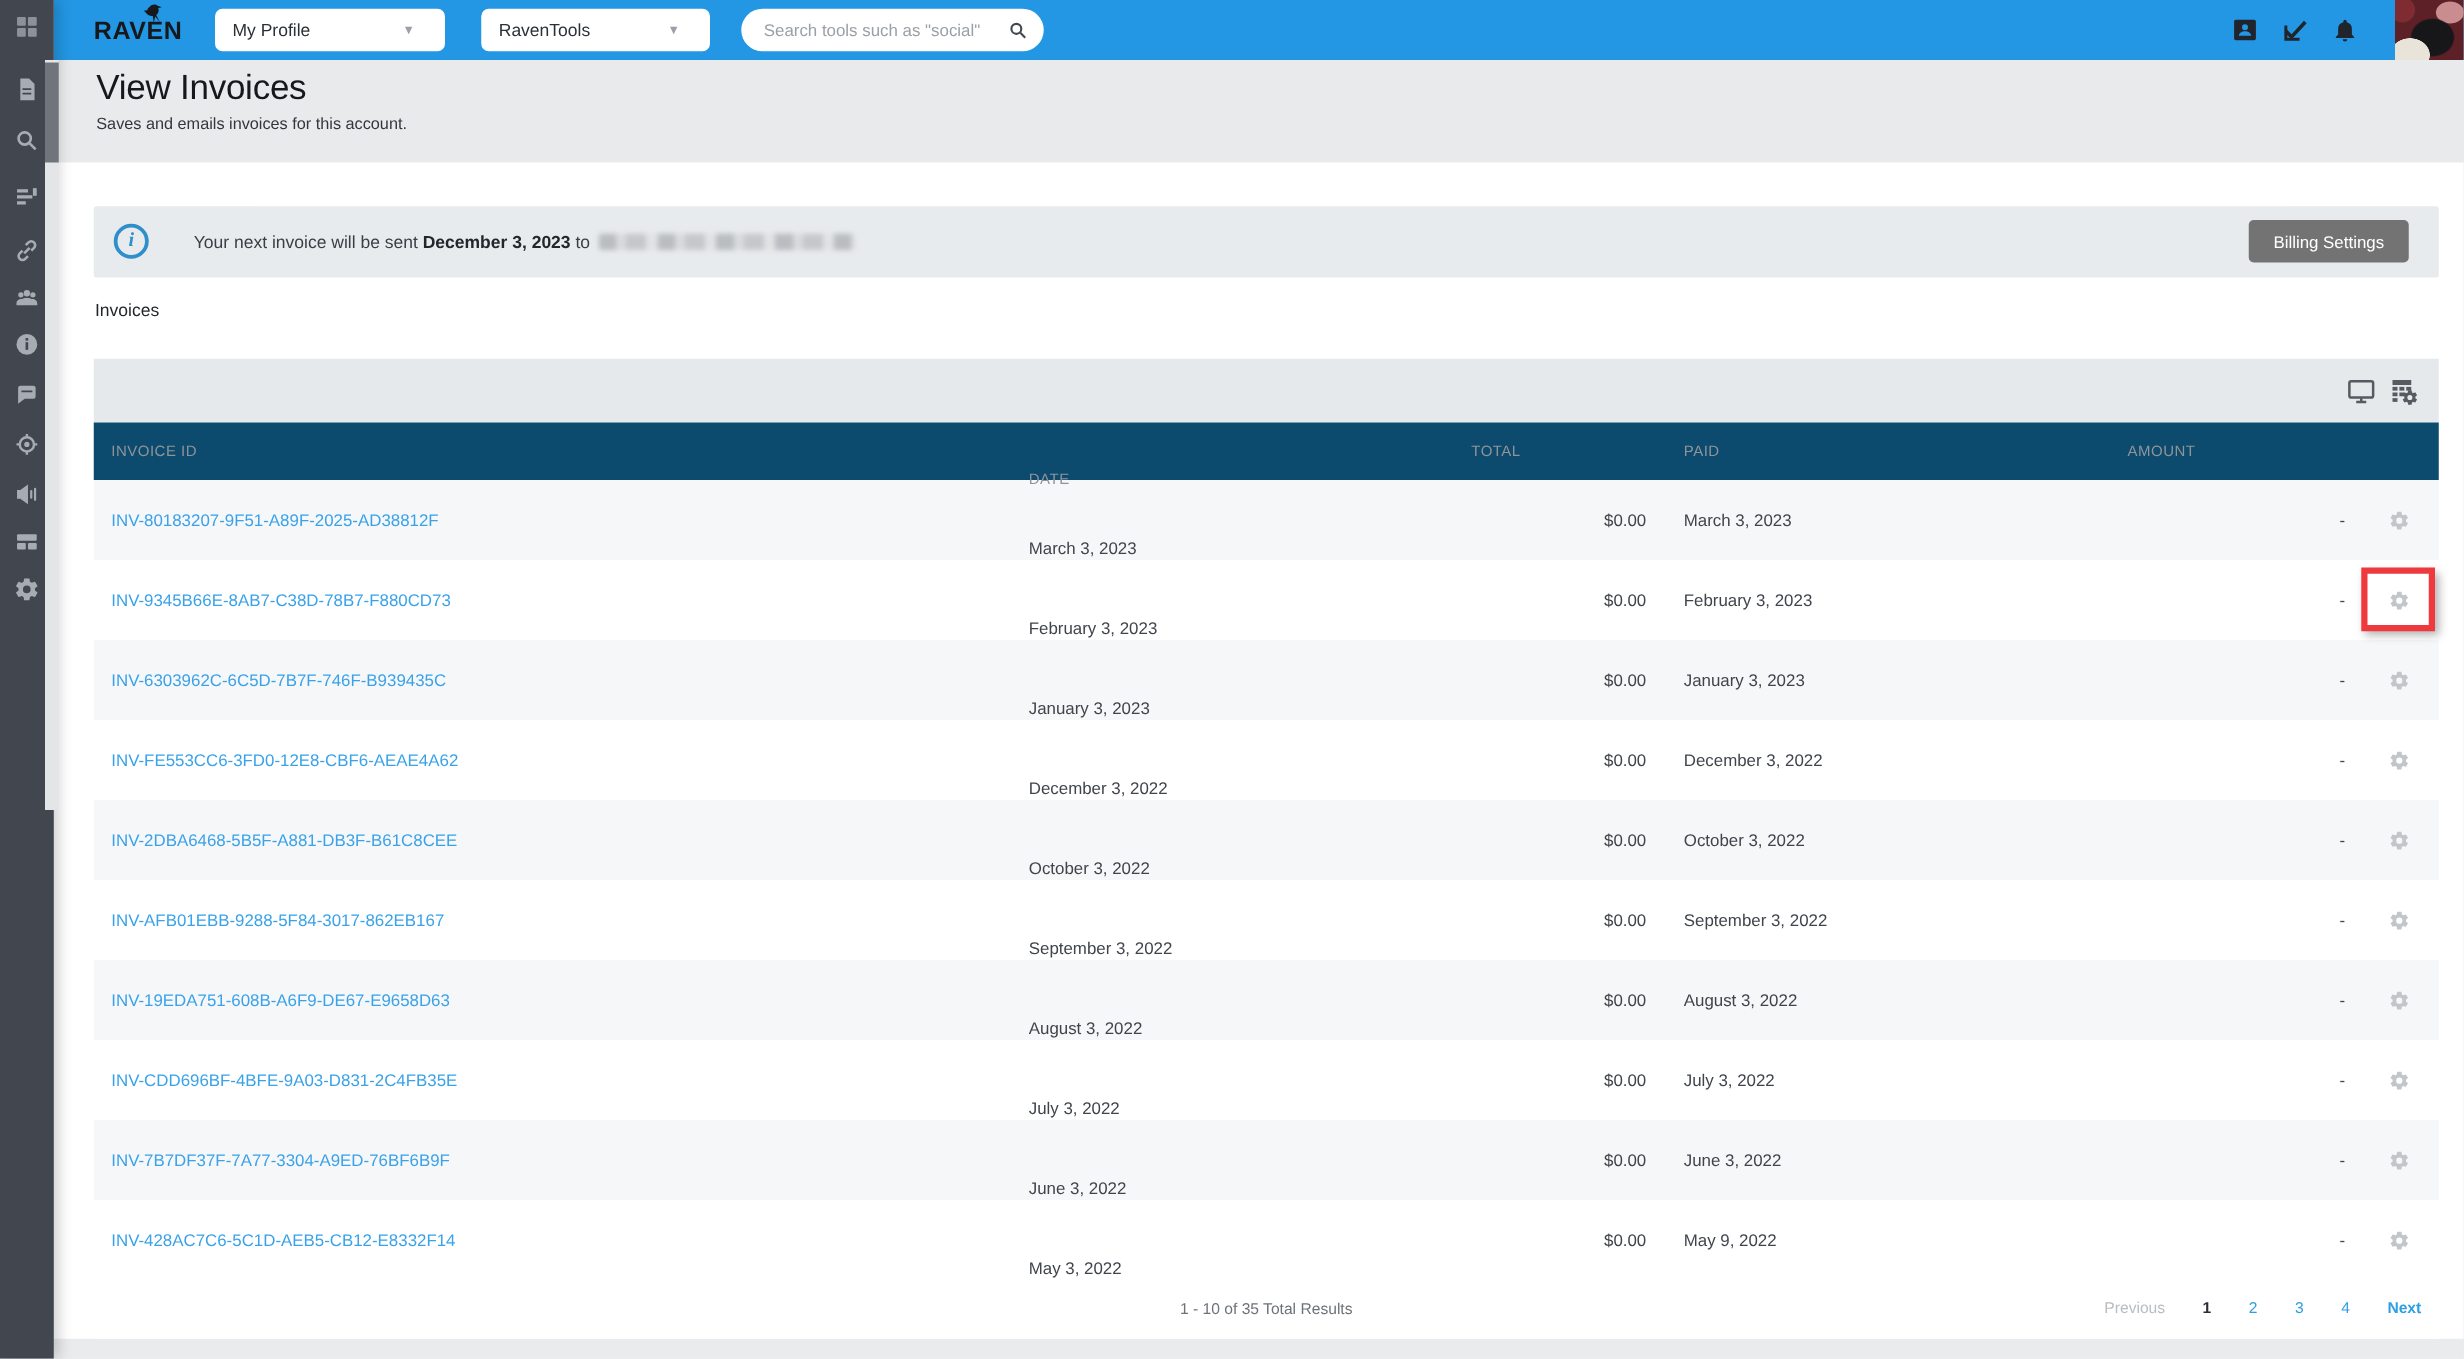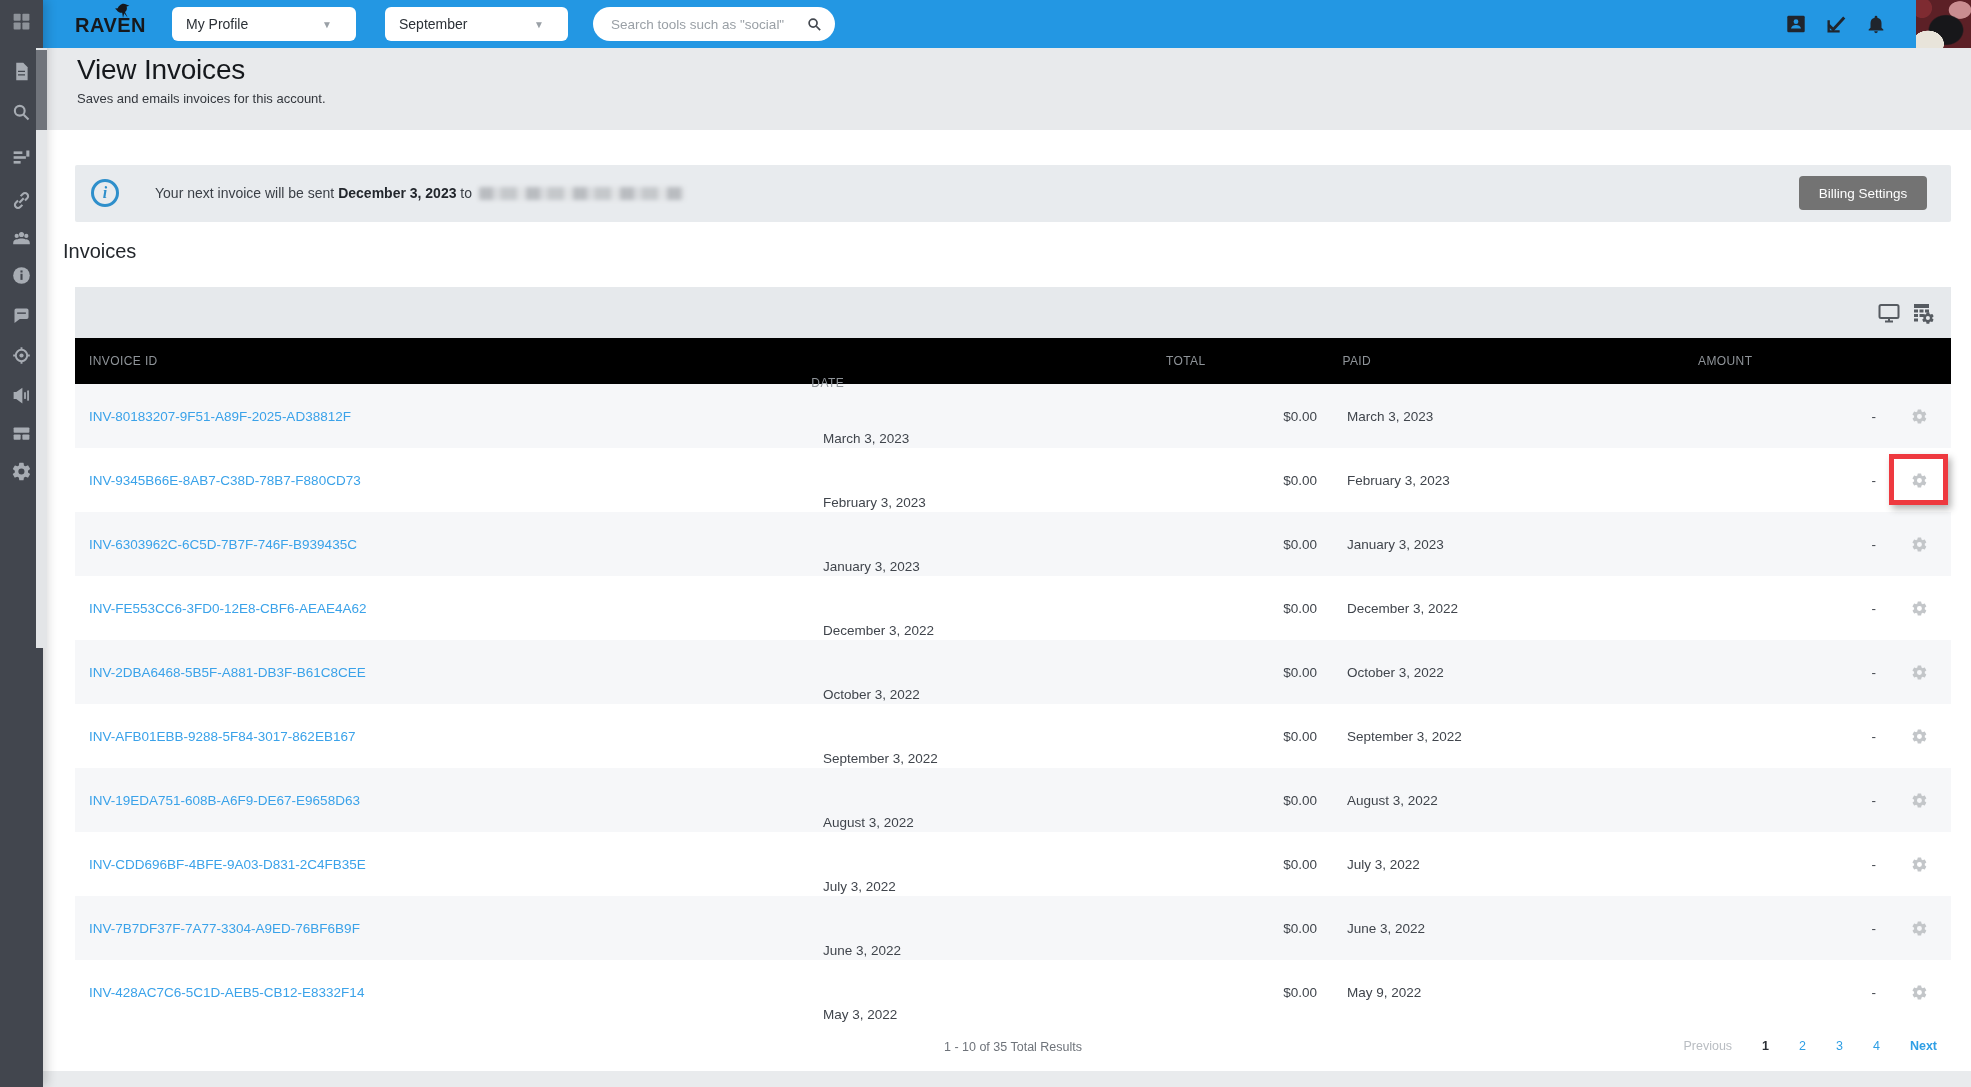--- a/index.html
+++ b/index.html
@@ -52,30 +52,30 @@
     color:#2e8fcb;font-family:"Liberation Serif",serif;font-weight:700;font-style:italic;font-size:16px;
     display:flex;align-items:center;justify-content:center;line-height:1;}
   .banner-text{position:absolute;left:64px;top:20px;font-size:14px;color:#3a3f46;white-space:nowrap;margin-left:16px;}
   .banner-text b{color:#23272d;}
   .blur-email{display:inline-block;width:205px;height:13px;vertical-align:-2px;margin-left:7px;border-radius:2px;
     background:repeating-linear-gradient(90deg,#b9bcc0 0 14px,#d8dadd 14px 22px,#c5c8cb 22px 38px,#e0e2e4 38px 47px);
     filter:blur(2px);}
   .billing-btn{position:absolute;right:24px;top:11px;width:128px;height:34px;background:#737373;color:#fff;
     border:none;border-radius:4px;font-size:13.5px;font-family:"Liberation Sans",sans-serif;cursor:pointer;}
 
-  .invoices-heading{position:absolute;left:63px;top:240px;font-size:20px;color:#23272c;z-index:5;}
+  .invoices-heading{position:absolute;left:76px;top:240px;font-size:14px;color:#23272c;z-index:5;}
 
   
   .card{position:absolute;left:75px;top:287px;width:1876px;height:784px;z-index:5;}
   .card-toolbar{height:51px;background:#e6e9ec;display:flex;align-items:center;justify-content:flex-end;
     padding-right:16px;gap:10px;}
   .ct-icon{width:24px;height:24px;color:#565b61;cursor:pointer;}
   .ct-icon svg{width:24px;height:24px;display:block;}
-  .thead{height:46px;background:#000000;display:flex;align-items:center;
-    font-size:12px;color:#8f9499;letter-spacing:.4px;gap:12px;}
+  .thead{height:46px;background:#0c4a6e;display:flex;align-items:center;
+    font-size:12px;color:#8f9499;letter-spacing:.4px;}
   .row{height:64px;display:flex;align-items:center;font-size:13.5px;color:#40454c;background:#fff;}
   .row:nth-child(odd){background:#f6f7f9;}
   .c-id{width:748px;padding-left:14px;}
   .c-date{width:354px;margin-top:44px;}
   .c-total{width:170px;text-align:right;padding-right:30px;}
   .c-paid{width:355px;}
   .c-amt{width:185px;text-align:right;padding-right:11px;}
   .c-act{width:64px;display:flex;justify-content:center;align-items:center;position:relative;height:100%;}
   .c-id a{color:#3aa2e9;text-decoration:none;cursor:pointer;}
   .gear-btn{width:17px;height:17px;color:#c3c6c9;cursor:pointer;}
@@ -280,21 +280,21 @@
     <div class="logo-text">RAVEN</div>
     <svg class="logo-bird" style="color:#16181c">
         <use href="#i-raven"></use>
       </svg>
   </div>
   <div class="dd dd1">
     <span>My Profile</span>
     <span class="caret">▼</span>
   </div>
   <div class="dd dd2">
-    <span>September</span>
+    <span>RavenTools</span>
     <span class="caret">▼</span>
   </div>
   <div class="search-pill">
     <input type="text" placeholder="Search tools such as &quot;social&quot;" style="">
     <svg>
         <use href="#i-search"></use>
       </svg>
   </div>
   <div class="tb-icon" style="left:1742px">
       <svg>

